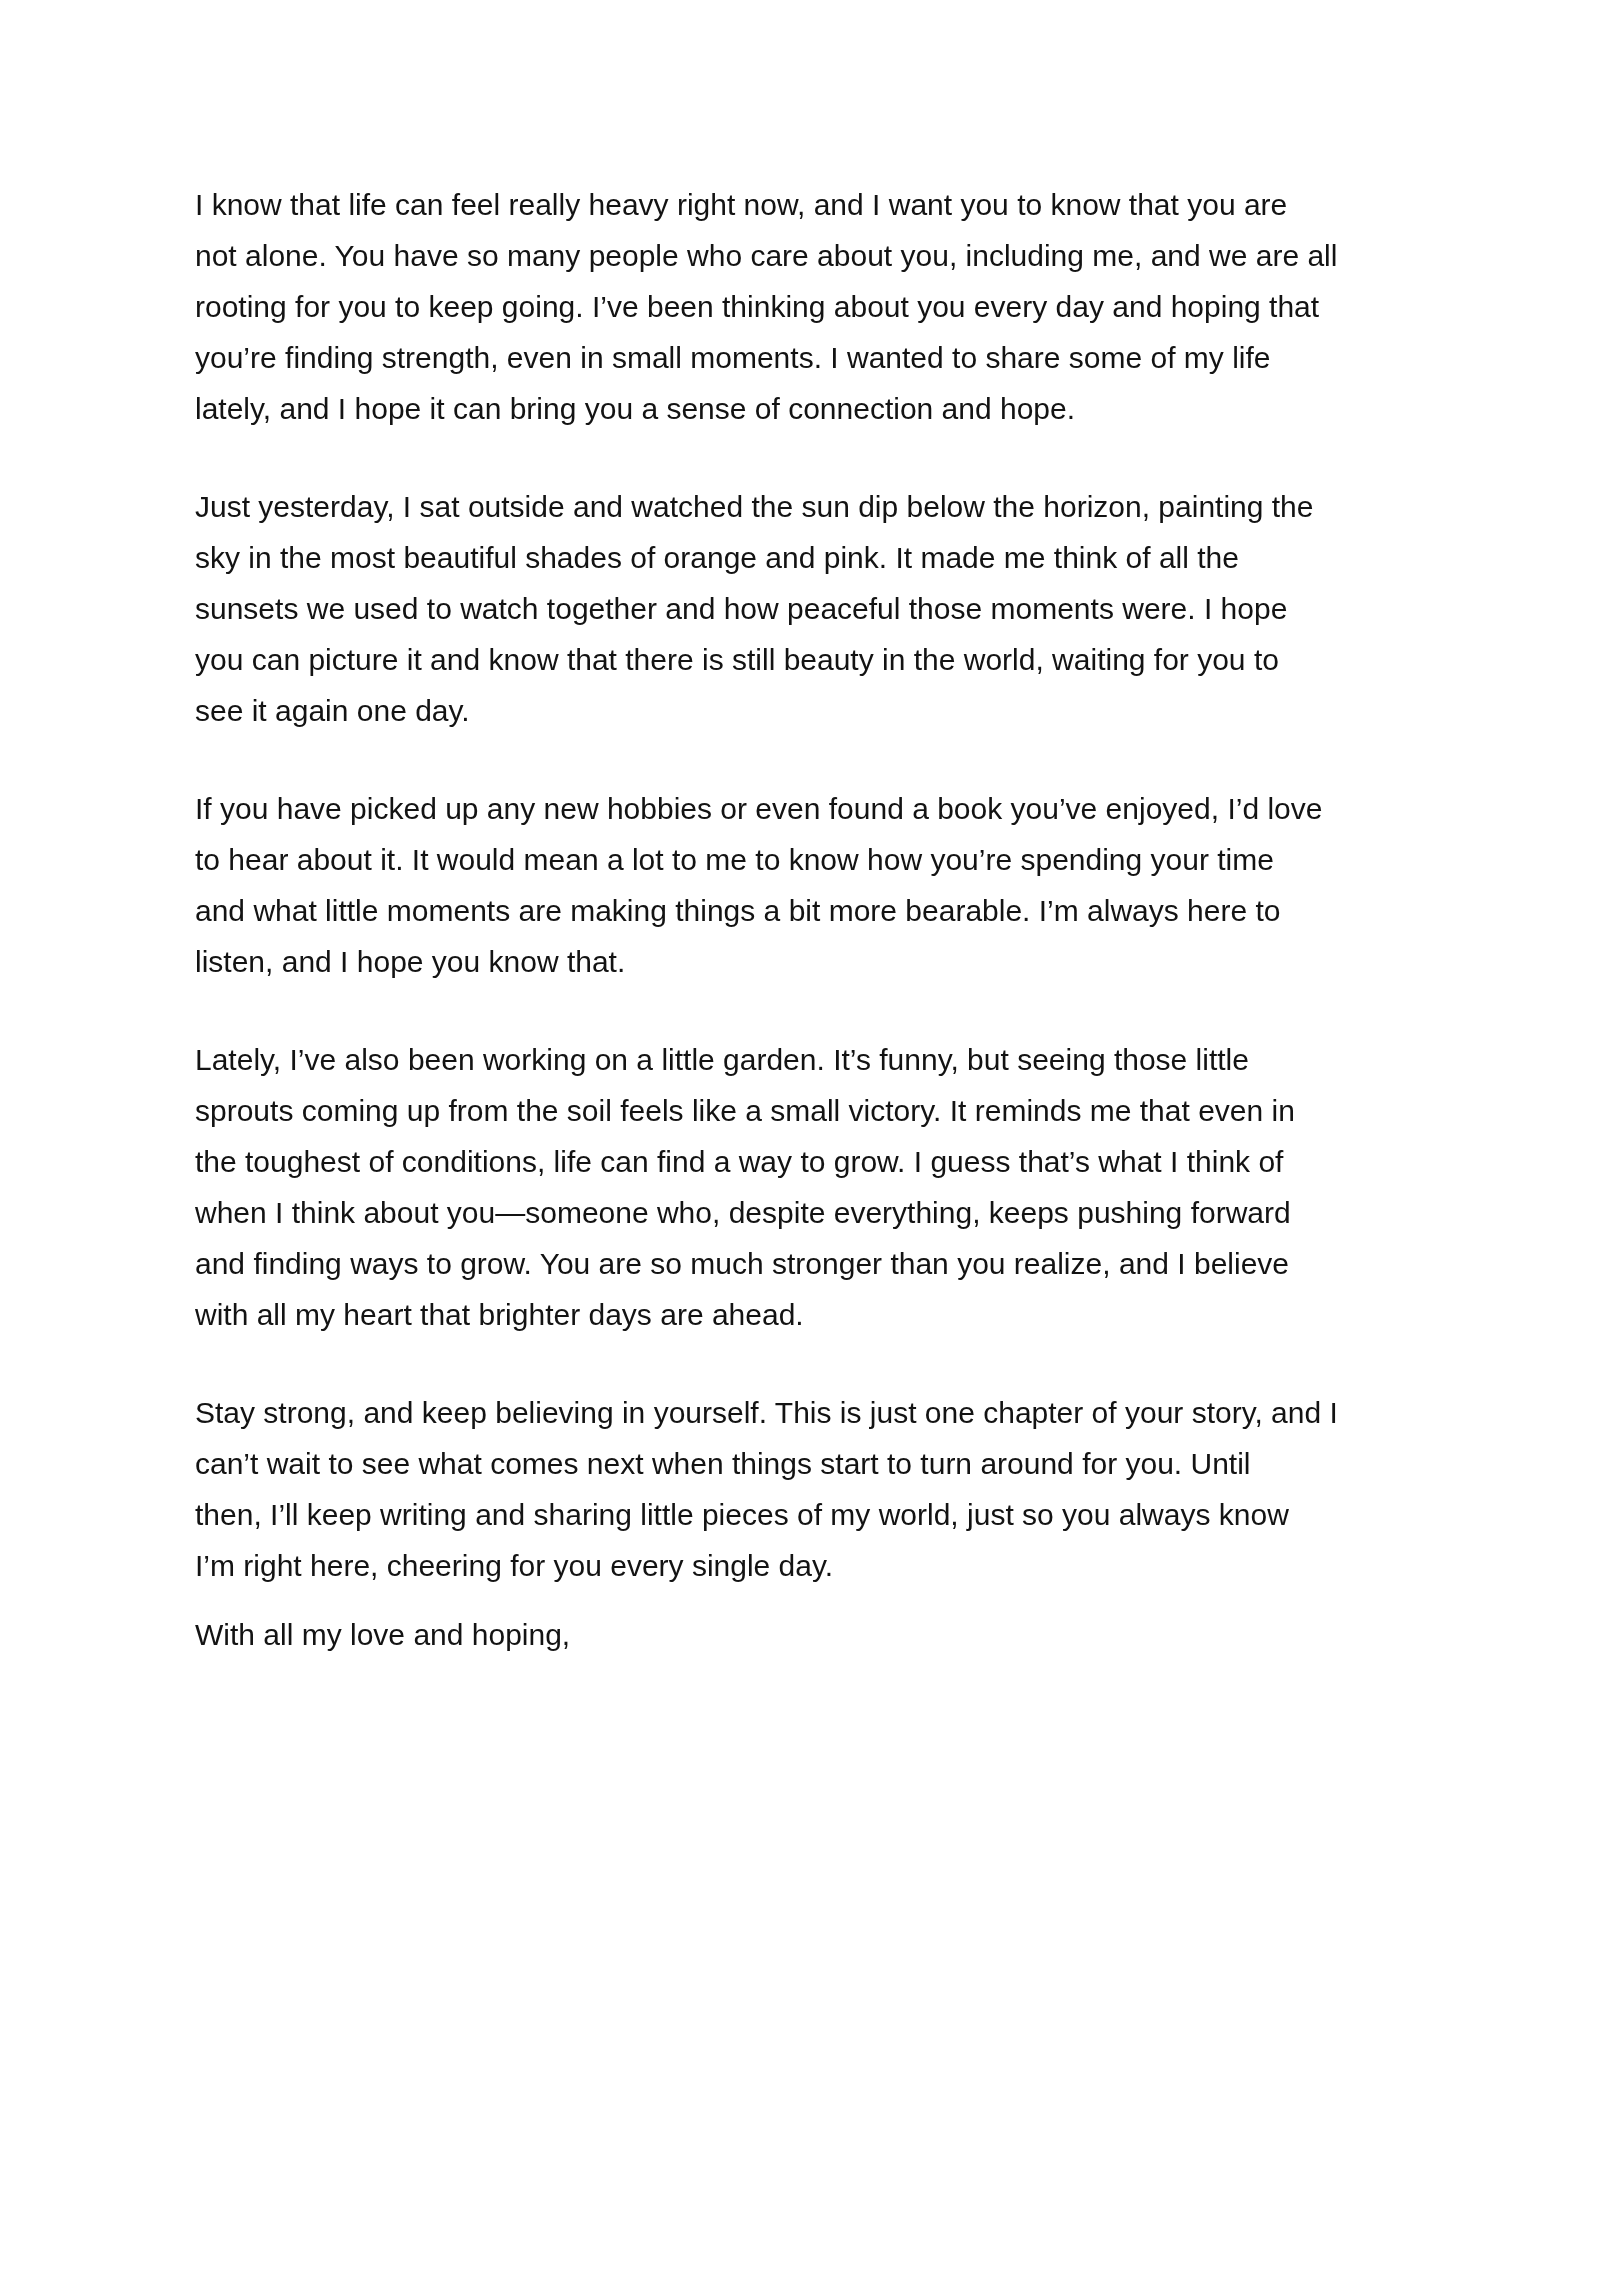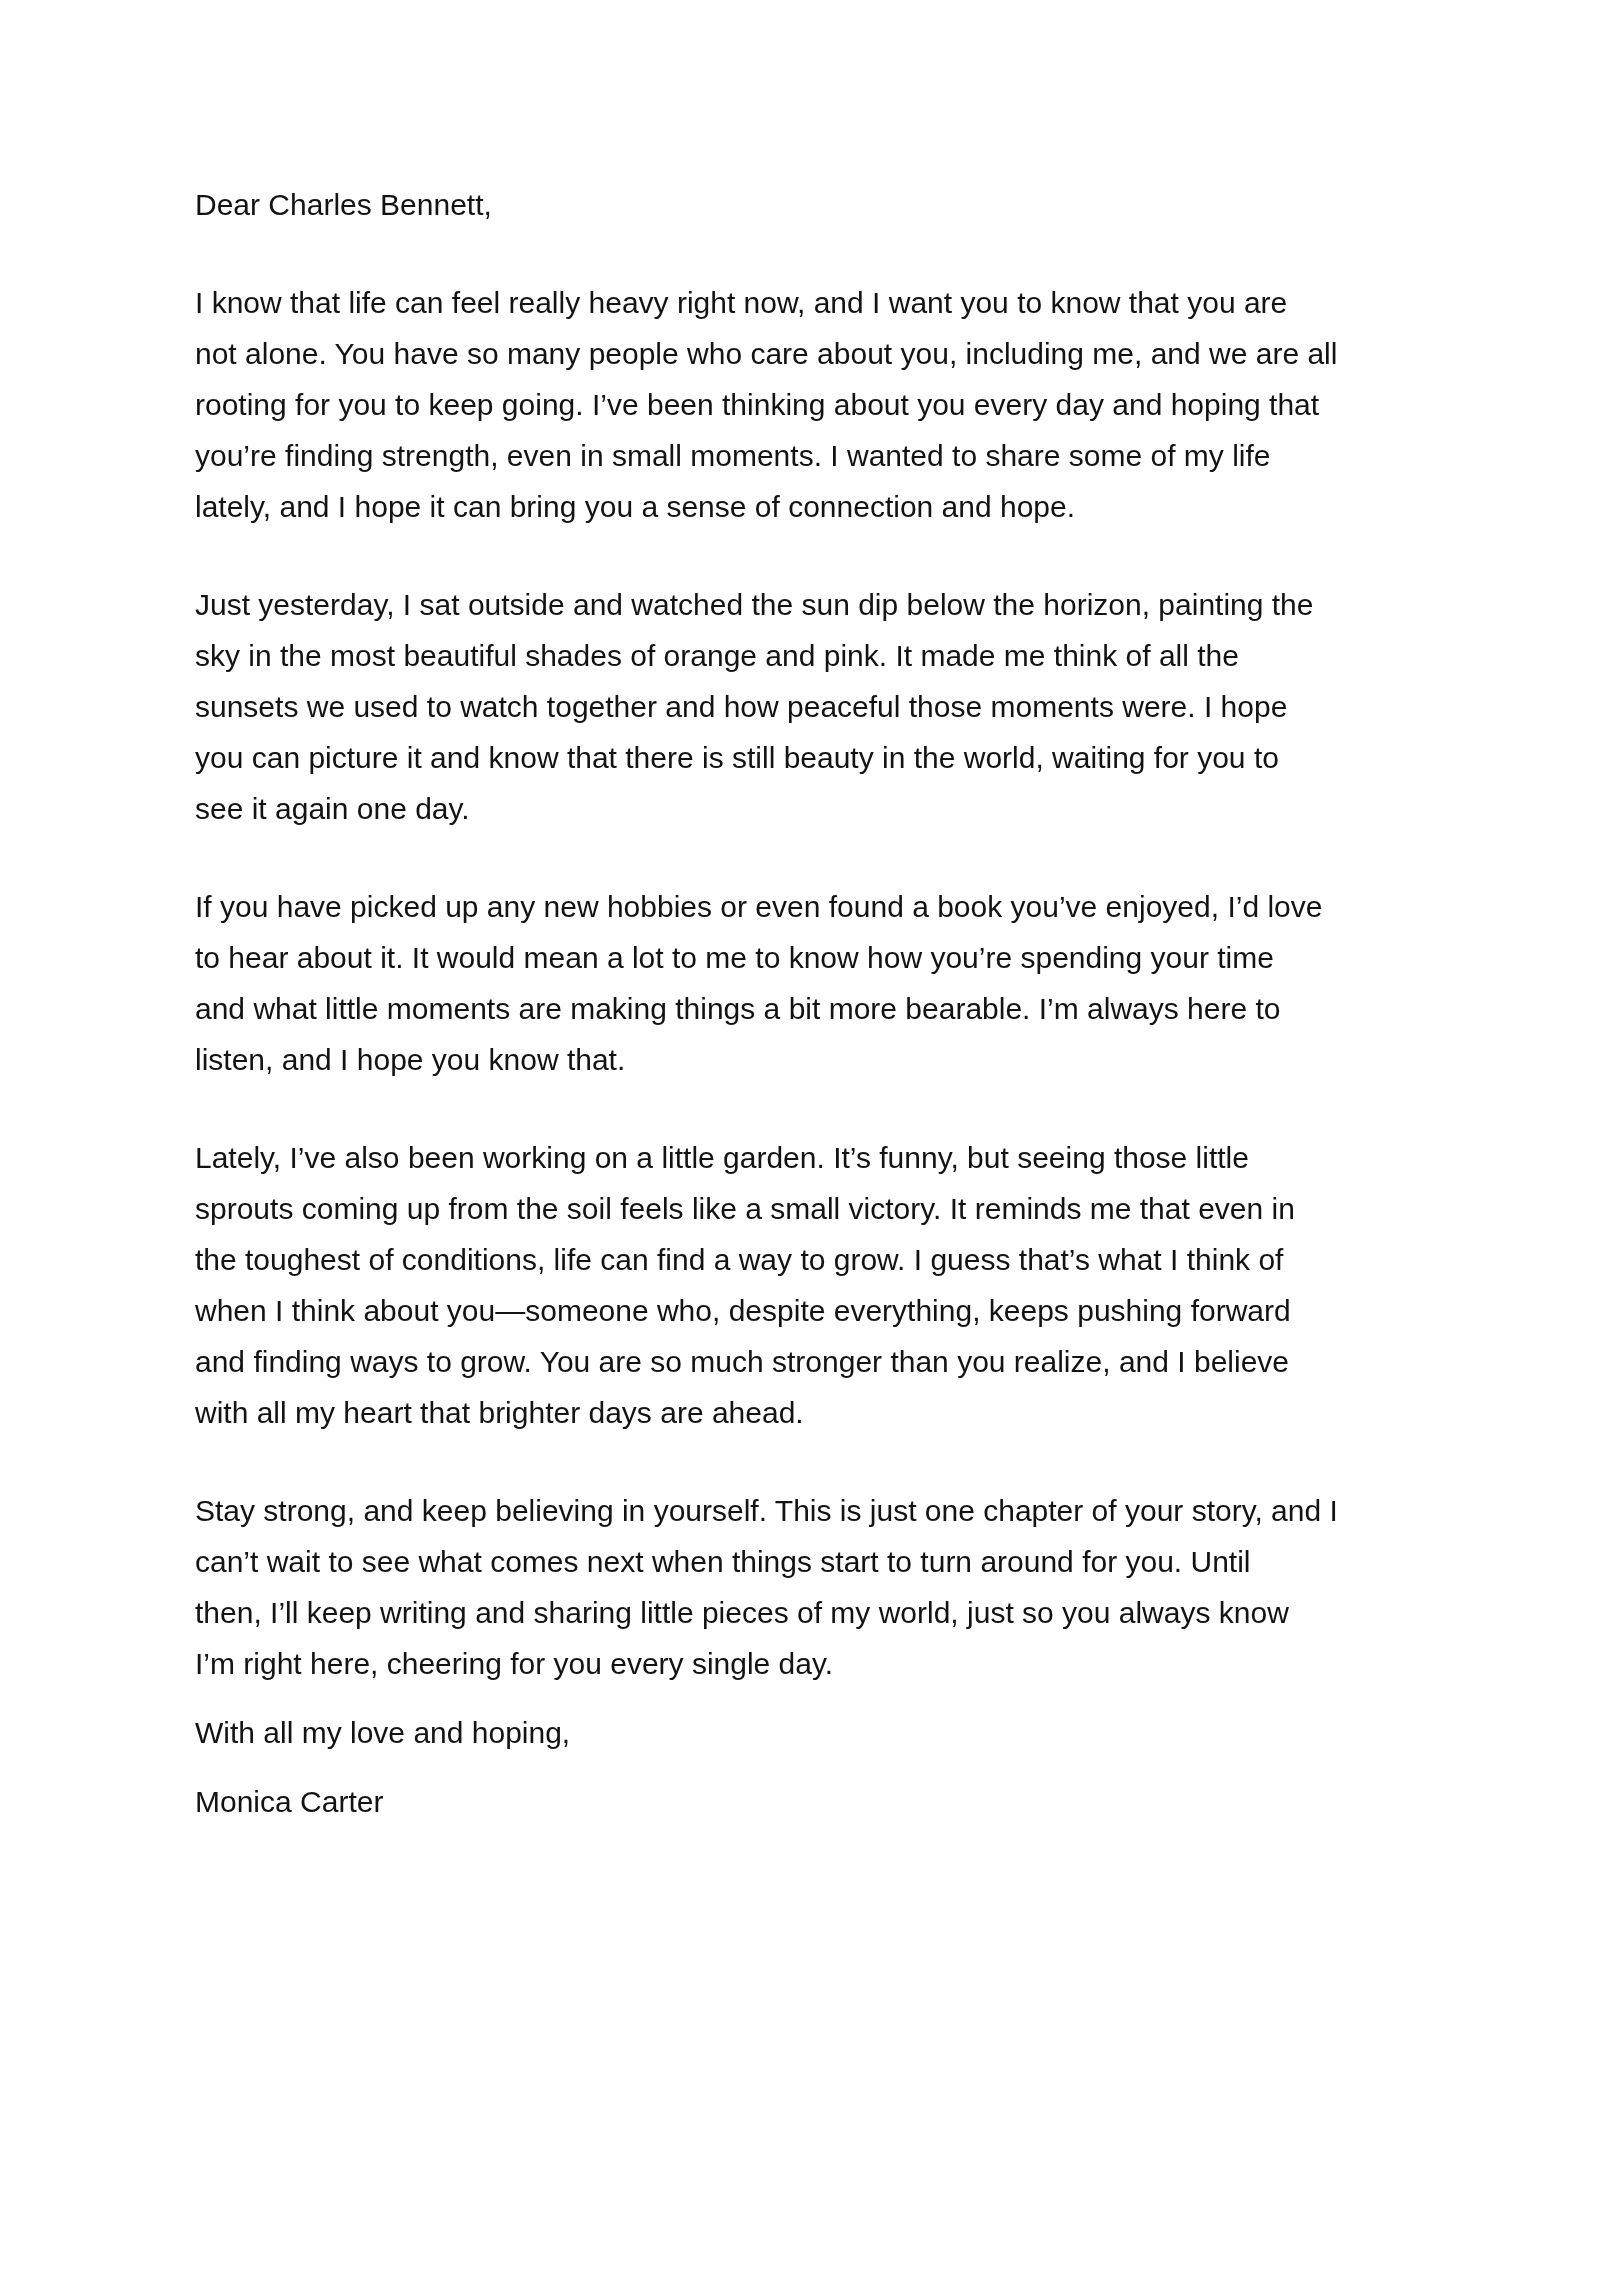--- a/index.html
+++ b/index.html
@@ -33,21 +33,20 @@
   p.para       { margin-bottom: 47px; }
   p.para-last  { margin-bottom: 18px; }
   p.closing    { margin-bottom: 18px; }
   p.signature  { margin-bottom: 0; }
 </style>
 </head>
 <body>
 
 <div class="page">
   <div class="letter-body">
-    <p class="greeting">Dear Charles Bennett,</p>
 
     <p class="para">I know that life can feel really heavy right now, and I want you to know that you are
 not alone. You have so many people who care about you, including me, and we are all
 rooting for you to keep going. I’ve been thinking about you every day and hoping that
 you’re finding strength, even in small moments. I wanted to share some of my life
 lately, and I hope it can bring you a sense of connection and hope.</p>
 
     <p class="para">Just yesterday, I sat outside and watched the sun dip below the horizon, painting the
 sky in the most beautiful shades of orange and pink. It made me think of all the
 sunsets we used to watch together and how peaceful those moments were. I hope
@@ -66,16 +65,15 @@
 and finding ways to grow. You are so much stronger than you realize, and I believe
 with all my heart that brighter days are ahead.</p>
 
     <p class="para-last">Stay strong, and keep believing in yourself. This is just one chapter of your story, and I
 can’t wait to see what comes next when things start to turn around for you. Until
 then, I’ll keep writing and sharing little pieces of my world, just so you always know
 I’m right here, cheering for you every single day.</p>
 
     <p class="closing">With all my love and hoping,</p>
 
-    <p class="signature">Monica Carter</p>
   </div>
 </div>
 
 
 </body></html>

